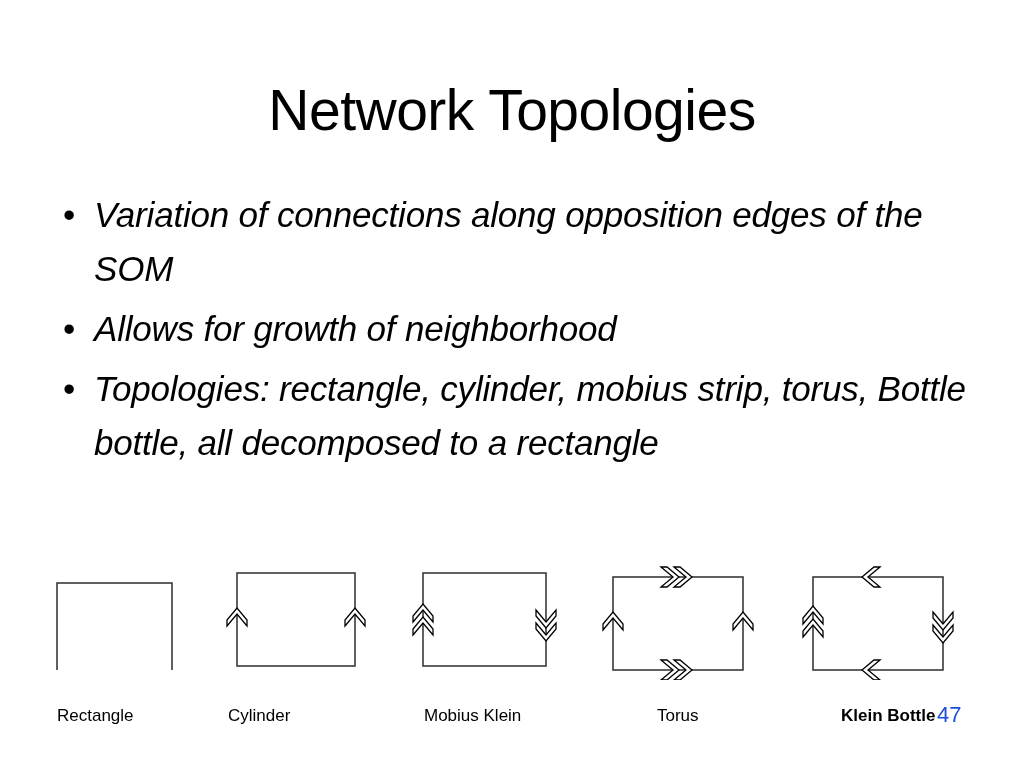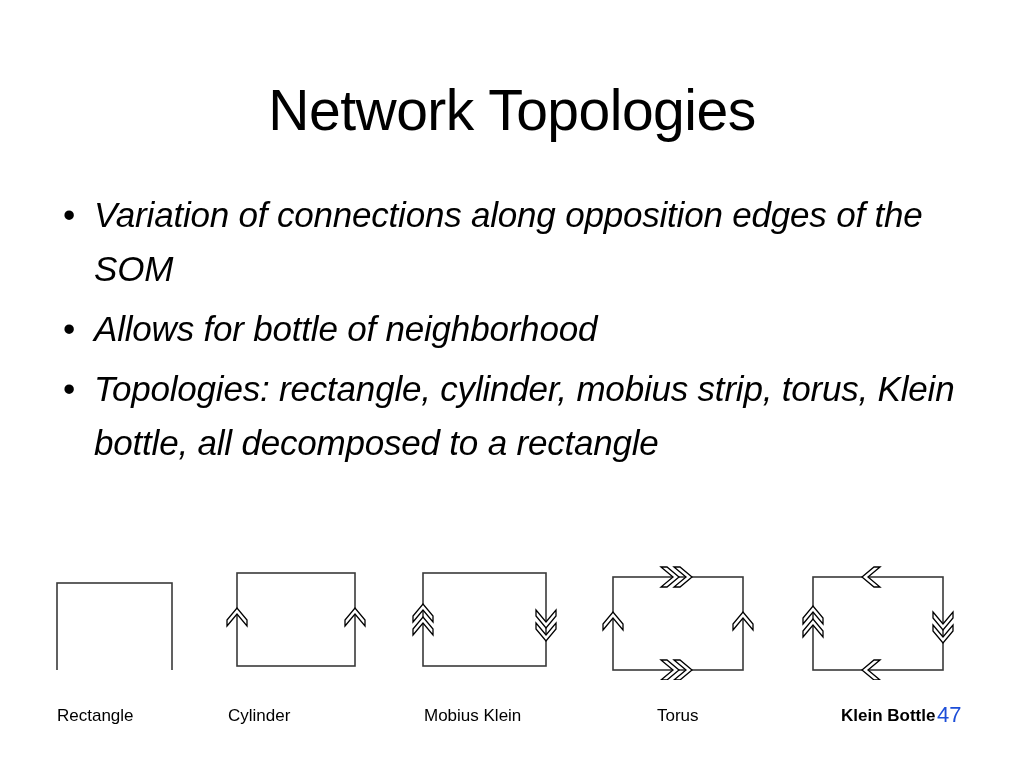--- a/index.html
+++ b/index.html
@@ -117,26 +117,26 @@
 
   <div class="bullets">
 
     <div class="bullet-row bullet-1">
       <span class="bullet-mark">•</span>
       <span class="bullet-text">Variation of connections along opposition edges of the SOM</span>
     </div>
 
     <div class="bullet-row bullet-2">
       <span class="bullet-mark">•</span>
-      <span class="bullet-text">Allows for bottle of neighborhood</span>
+      <span class="bullet-text">Allows for growth of neighborhood</span>
     </div>
 
     <div class="bullet-row bullet-3">
       <span class="bullet-mark">•</span>
-      <span class="bullet-text">Topologies: rectangle, cylinder, mobius strip, torus, Klein bottle, all decomposed to a rectangle</span>
+      <span class="bullet-text">Topologies: rectangle, cylinder, mobius strip, torus, Bottle bottle, all decomposed to a rectangle</span>
     </div>
 
   </div>
 
   <div class="diagrams">
 
     <div class="figure" style="left:50px;">
       <svg width="130" height="110" viewBox="0 0 130 110">
         <rect x="7" y="23" width="115" height="94" fill="none" stroke="#3a3a3a" stroke-width="1.6"></rect>
       </svg>

